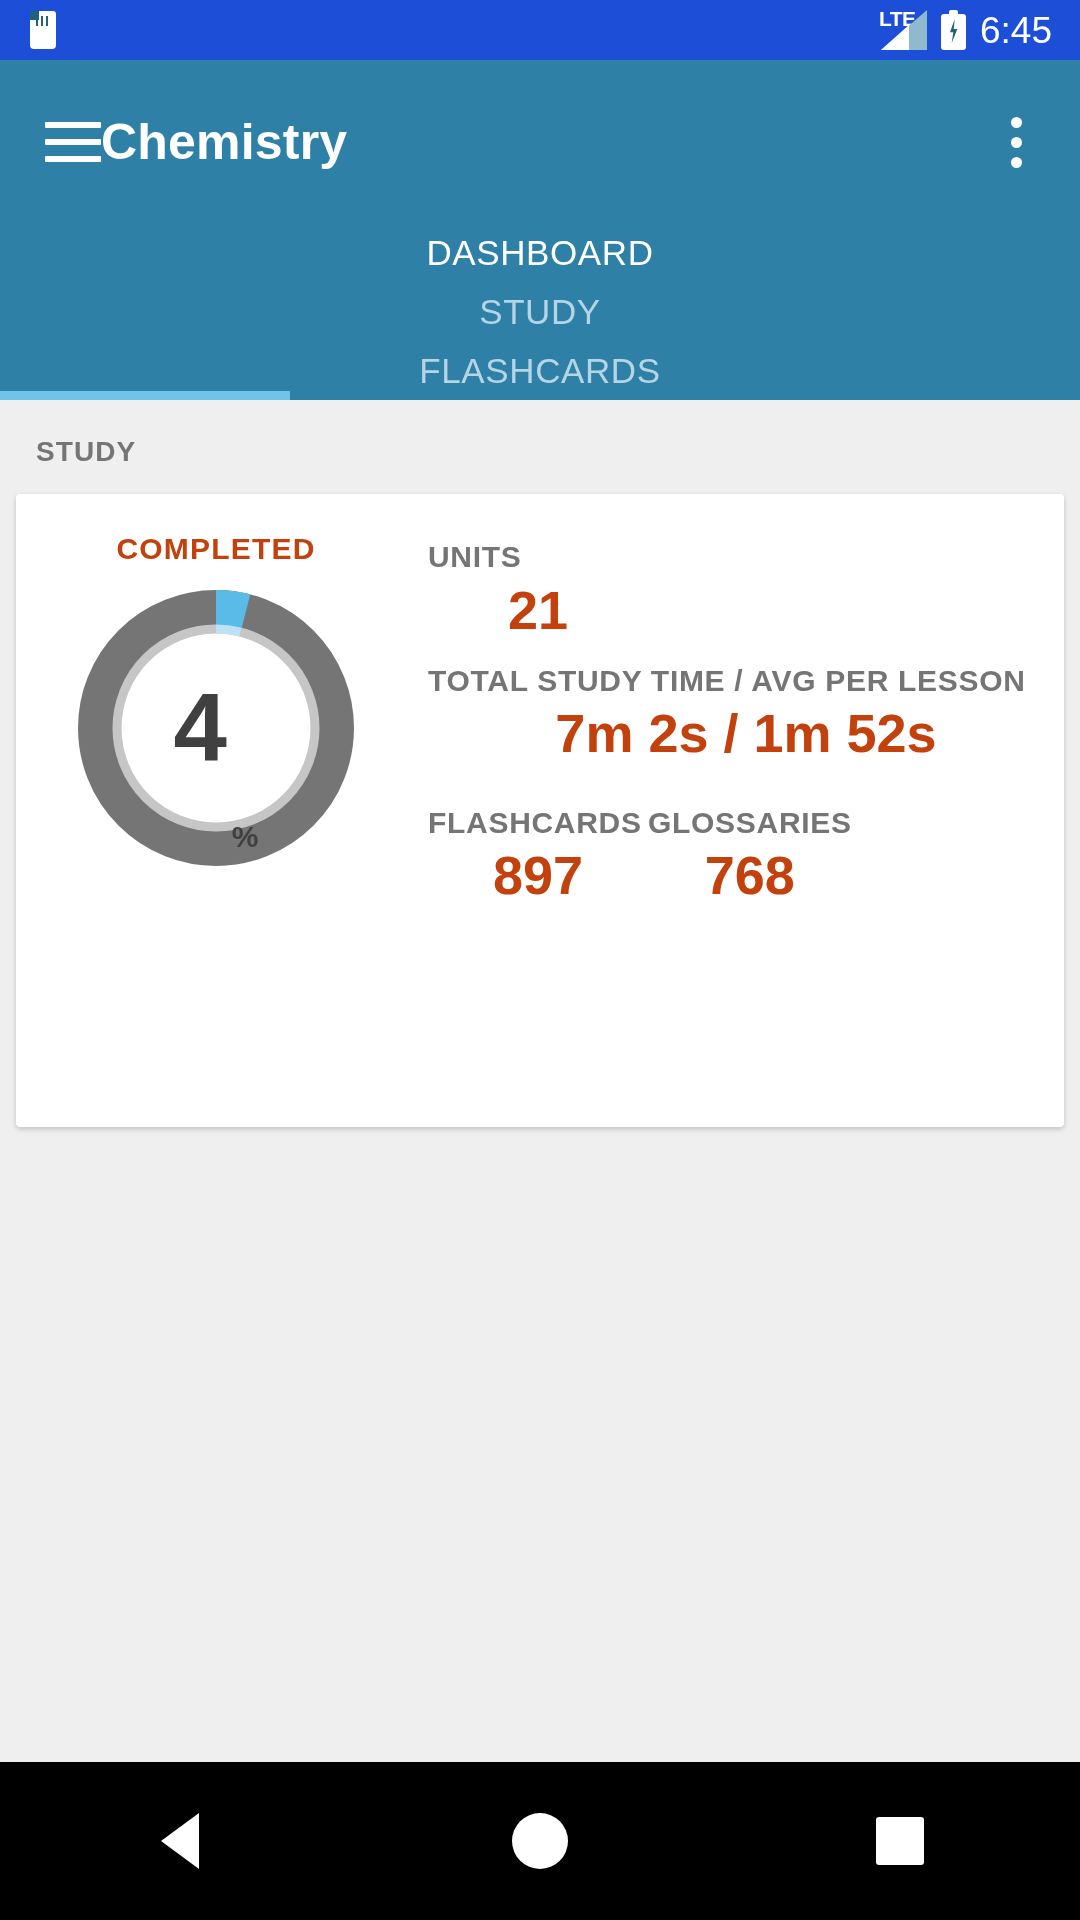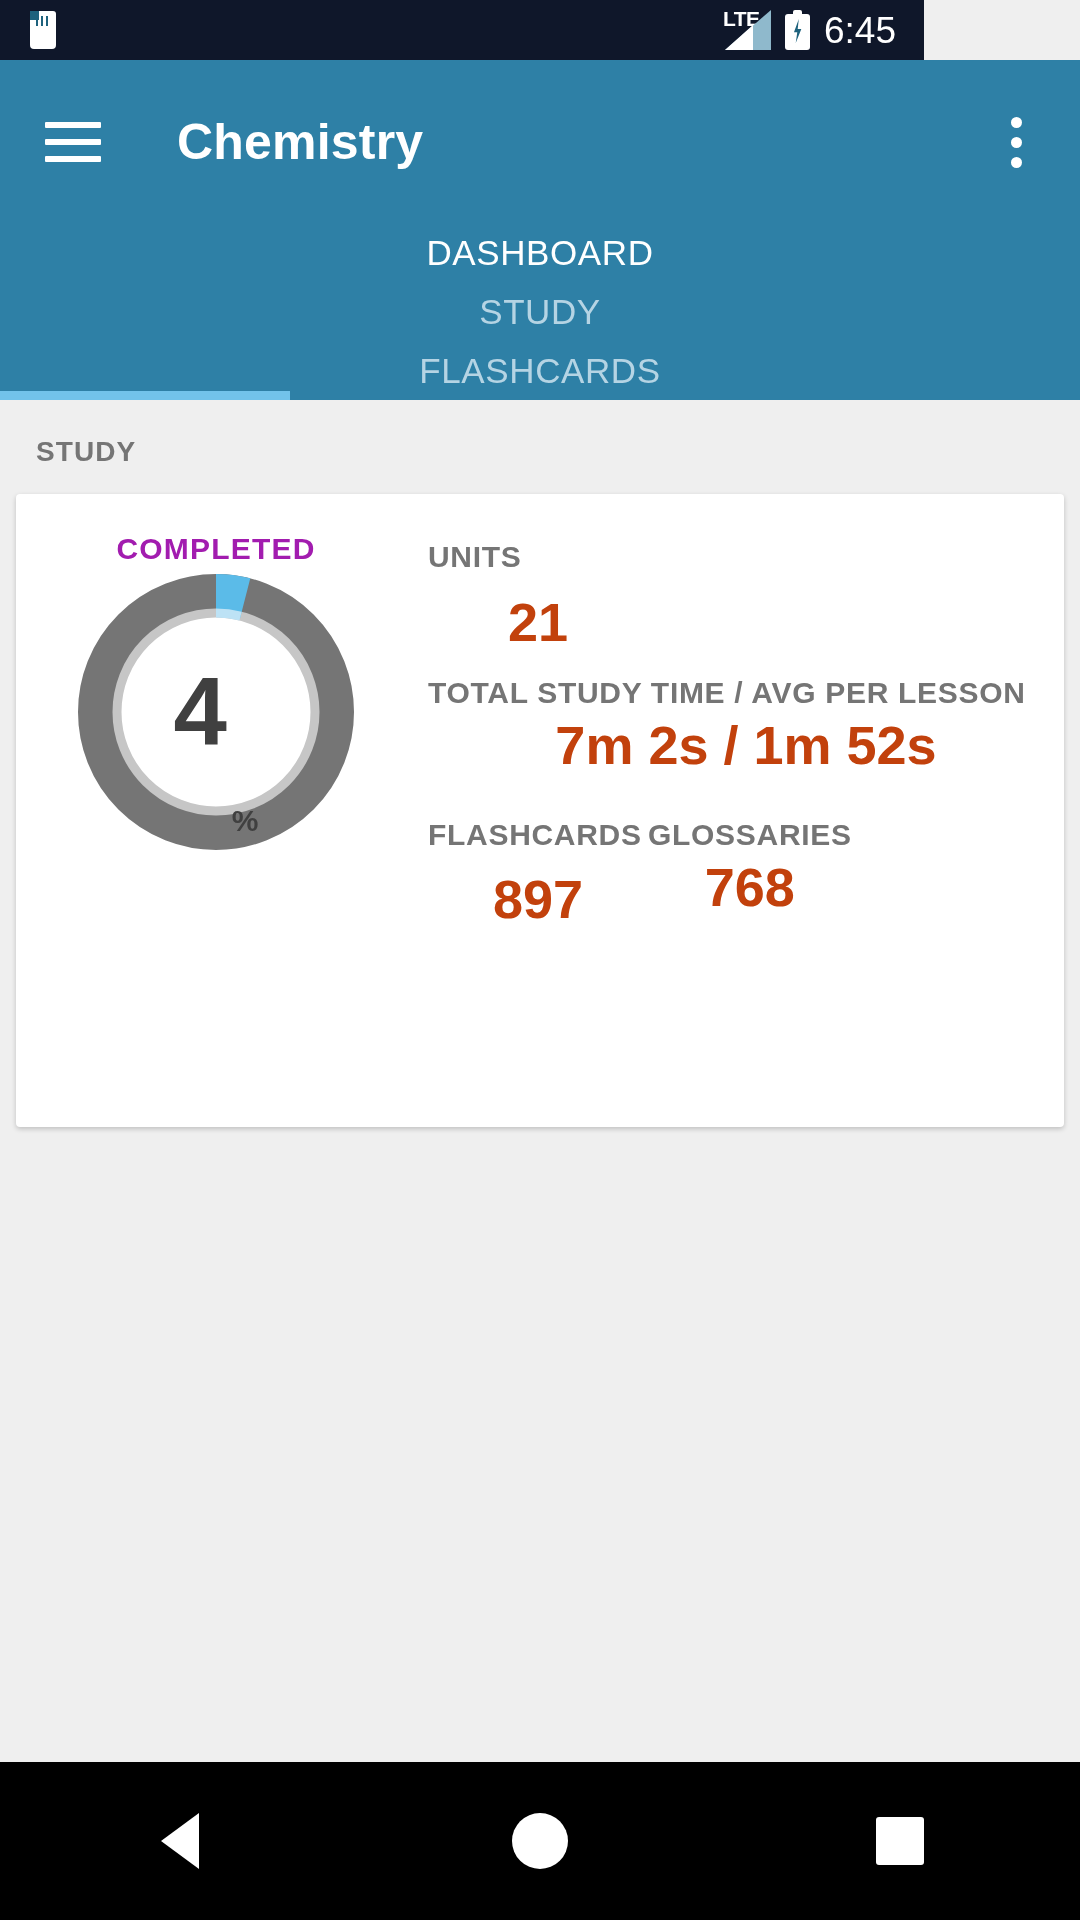--- a/index.html
+++ b/index.html
@@ -6,22 +6,22 @@
   html, body {
     width:1080px; height:1920px;
     background:#efefef;
     font-family:"Liberation Sans", sans-serif;
     overflow:hidden;
   }
   #app { position:relative; width:1080px; height:1920px; }
 
   
   .statusbar {
-    position:absolute; top:0; left:0; width:924px; height:60px;
-    background:#0f172a;
+    position:absolute; top:0; left:0; width:1080px; height:60px;
+    background:#1d4ed8;
     display:flex; align-items:center;
   }
   .sb-left { display:flex; align-items:center; padding-left:30px; }
   .sb-right {
     margin-left:auto; display:flex; align-items:center;
     padding-right:28px; gap:14px;
   }
   .sdcard-icon { width:26px; height:38px; position:relative; }
   .sdcard-icon .body {
     position:absolute; left:0; top:0; width:26px; height:38px;
@@ -80,21 +80,21 @@
     background:#2e80a6;
     display:flex; align-items:center;
   }
   .hamburger {
     width:56px; height:40px; margin-left:45px;
     display:flex; flex-direction:column; justify-content:space-between;
     cursor:pointer;
   }
   .hamburger span { display:block; width:56px; height:6px; background:#fff; border-radius:1px; }
   .app-title {
-    color:#fff; font-size:50px; font-weight:bold; margin-left:76px;
+    color:#fff; font-size:50px; font-weight:bold; 
     letter-spacing:0.2px;
   }
   .overflow {
     margin-left:auto; margin-right:50px;
     display:flex; flex-direction:column; gap:9px; cursor:pointer;
     padding:8px;
   }
   .overflow span { display:block; width:11px; height:11px; border-radius:50%; background:#fff; }
 
   
@@ -137,22 +137,22 @@
     height:633px;
     display:flex;
     padding-top:38px;
   }
 
   
   .donut-col {
     width:400px; display:flex; flex-direction:column; align-items:center;
   }
   .donut-title {
-    color:#a21caf; font-size:30px; font-weight:bold; letter-spacing:1.2px;
-    margin-bottom:6px;
+    color:#c2410c; font-size:30px; font-weight:bold; letter-spacing:1.2px;
+    margin-bottom:22px;
   }
   .donut-wrap { position:relative; width:280px; height:280px; }
   .donut-wrap svg { display:block; }
   .donut-center {
     position:absolute; inset:0;
     display:flex; align-items:center; justify-content:center;
   }
   .donut-value {
     color:#404040; font-size:96px; font-weight:bold; line-height:1;
   }
@@ -167,21 +167,21 @@
   .stat-block { display:flex; flex-direction:column; }
   .stat-label {
     color:#757575; font-size:30px; font-weight:bold; letter-spacing:0.7px;
     line-height:1.15;
   }
   .stat-value {
     color:#c2410c; font-size:54px; font-weight:bold; line-height:1.1;
     margin-top:6px;
     text-align:center;
   }
-  .w-units { width:220px;gap:12px; }
+  .w-units { width:220px; }
   .w-wide { width:100%; }
   .mt-1 { margin-top:24px; }
   .mt-2 { margin-top:42px; }
 
   
   .navbar {
     position:absolute; bottom:0; left:0; width:1080px; height:158px;
     background:#000;
     display:flex; align-items:center; justify-content:space-around;
   }

